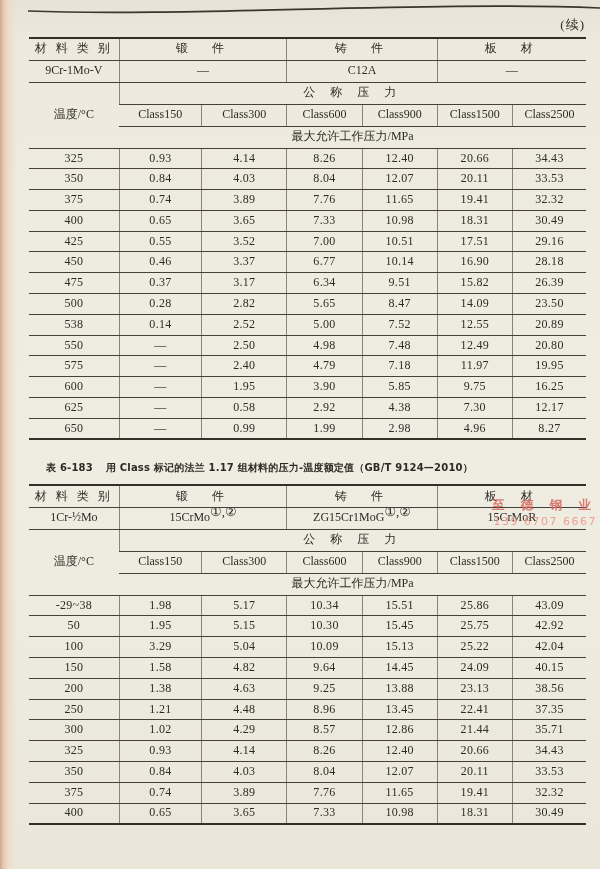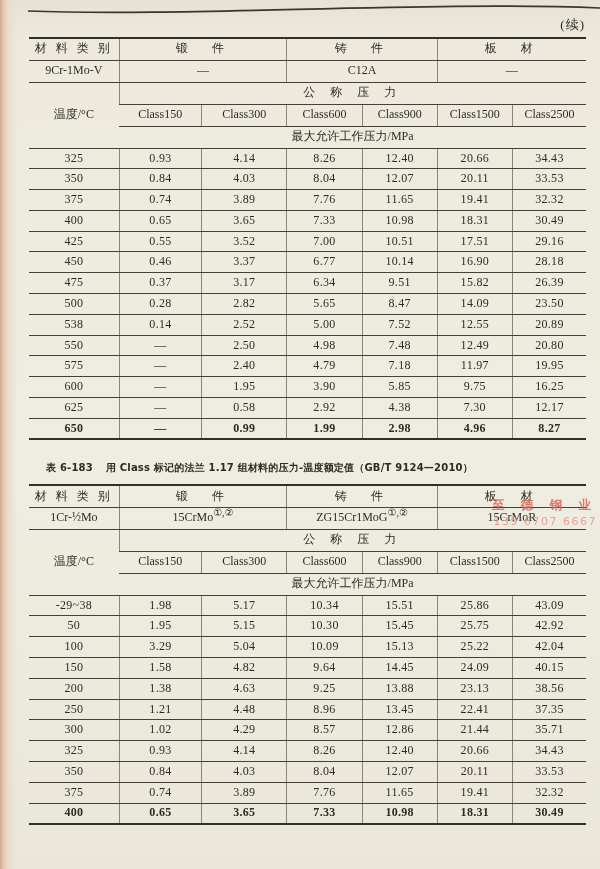--- a/index.html
+++ b/index.html
@@ -21,26 +21,26 @@
     border-top:2px solid #33302a; border-bottom:2px solid #33302a;
   }
   .datatable th, .datatable td {
     border-bottom:1.4px solid #45413a;
     border-left:1px solid #8b8577;
     font-weight:normal; text-align:center; vertical-align:middle;
     font-size:12px; padding:0; line-height:1.15;
     overflow:hidden; white-space:nowrap;
   }
   .datatable tr > *:first-child { border-left:none; }
-  .datatable tbody tr:last-child > * { border-bottom:none;font-weight:bold; }
+  .datatable tbody tr:last-child > * { border-bottom:none; }
   .datatable thead th { height:22px; }
   .datatable tbody td { height:20.8px; letter-spacing:0.3px; }
   .cjk { letter-spacing:3px; font-size:12.5px;margin-top:35px; }
   .cjk-wide { letter-spacing:6px; font-size:12.5px; }
-  .mat sup { font-size:10px; letter-spacing:0; vertical-align:super; line-height:0; }
+  .mat sup { font-size:13px; letter-spacing:0; vertical-align:super; line-height:0; }
   .caption {
     margin:21px 0 9px 46px;
     font-family:"DejaVu Sans","Liberation Sans",sans-serif;
     font-weight:bold; font-size:10px; white-space:nowrap; letter-spacing:0.2px;
   }
   .caption .cap-label { margin-right:13px; }
   .watermark {
     position:absolute; top:460px; right:3px; text-align:right; line-height:1.4;
     font-family:"DejaVu Sans","Liberation Sans",sans-serif;
     margin-top:36px;

